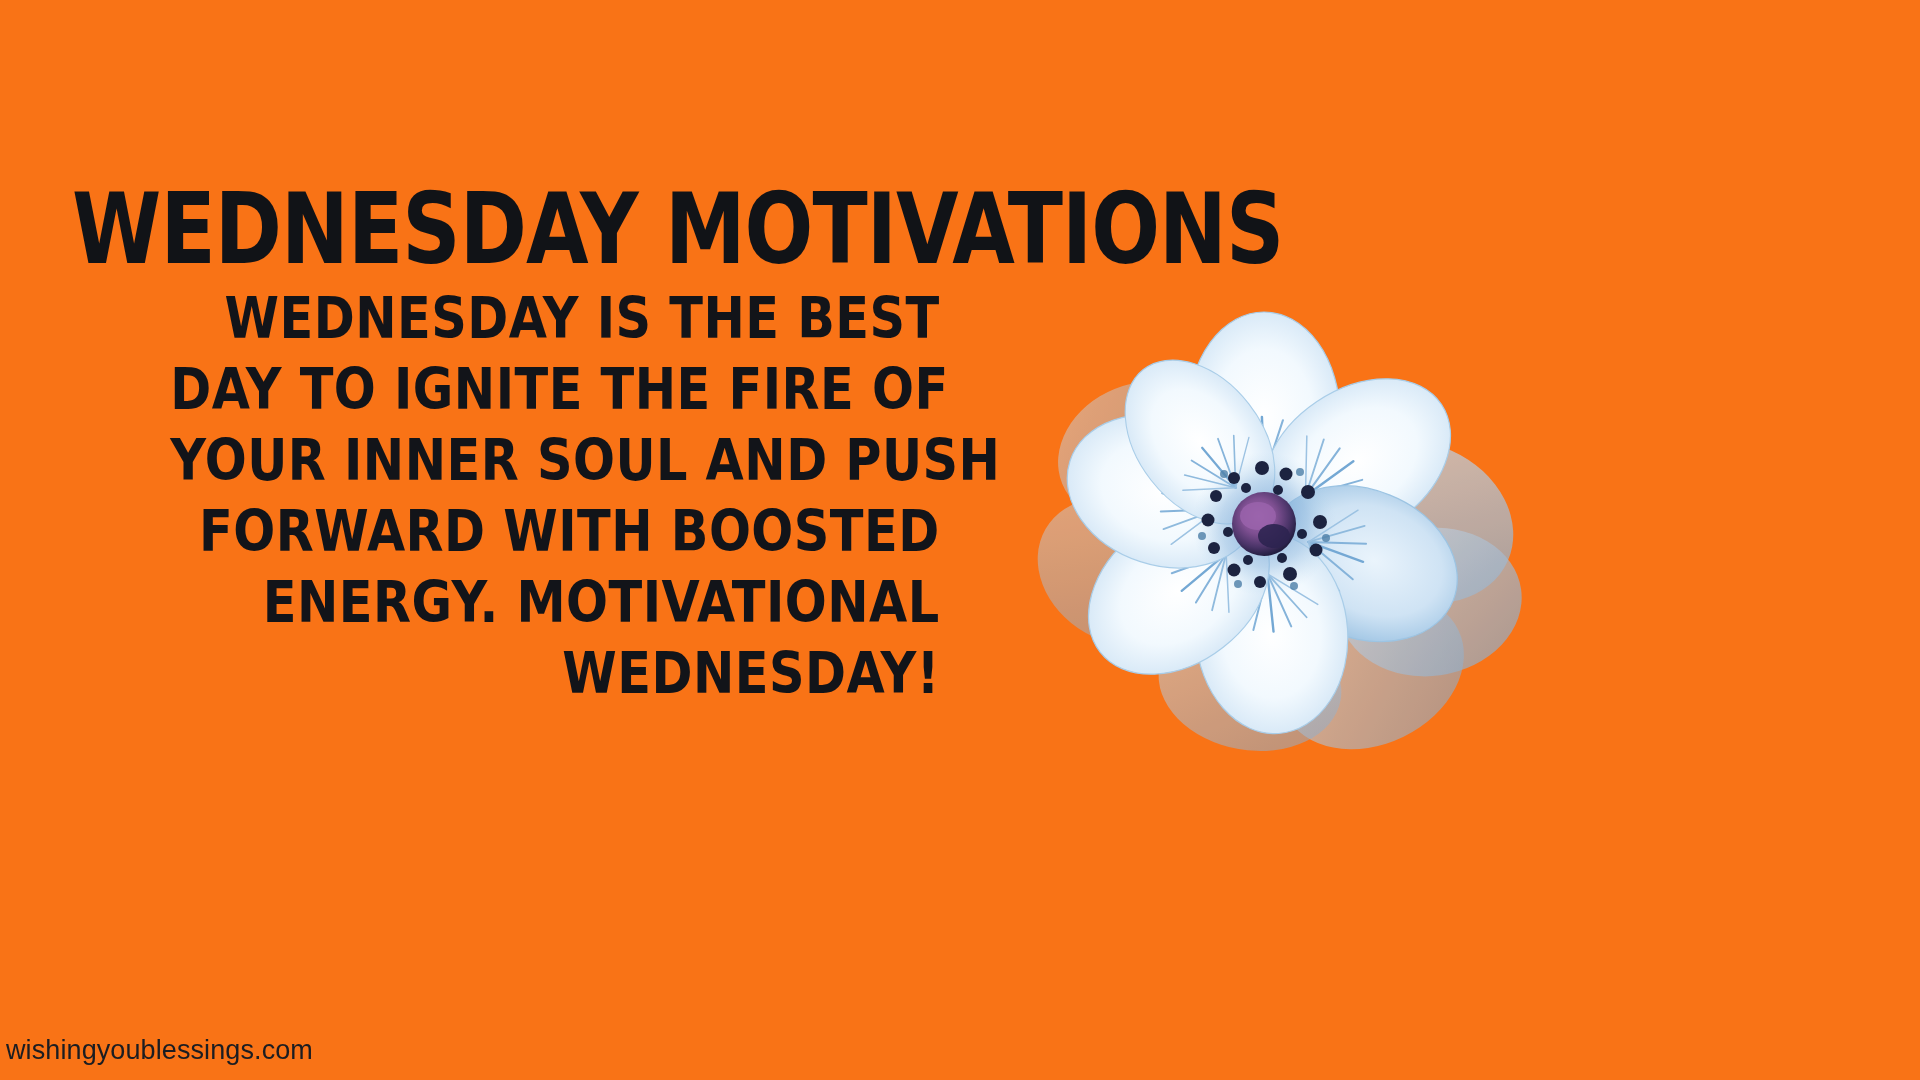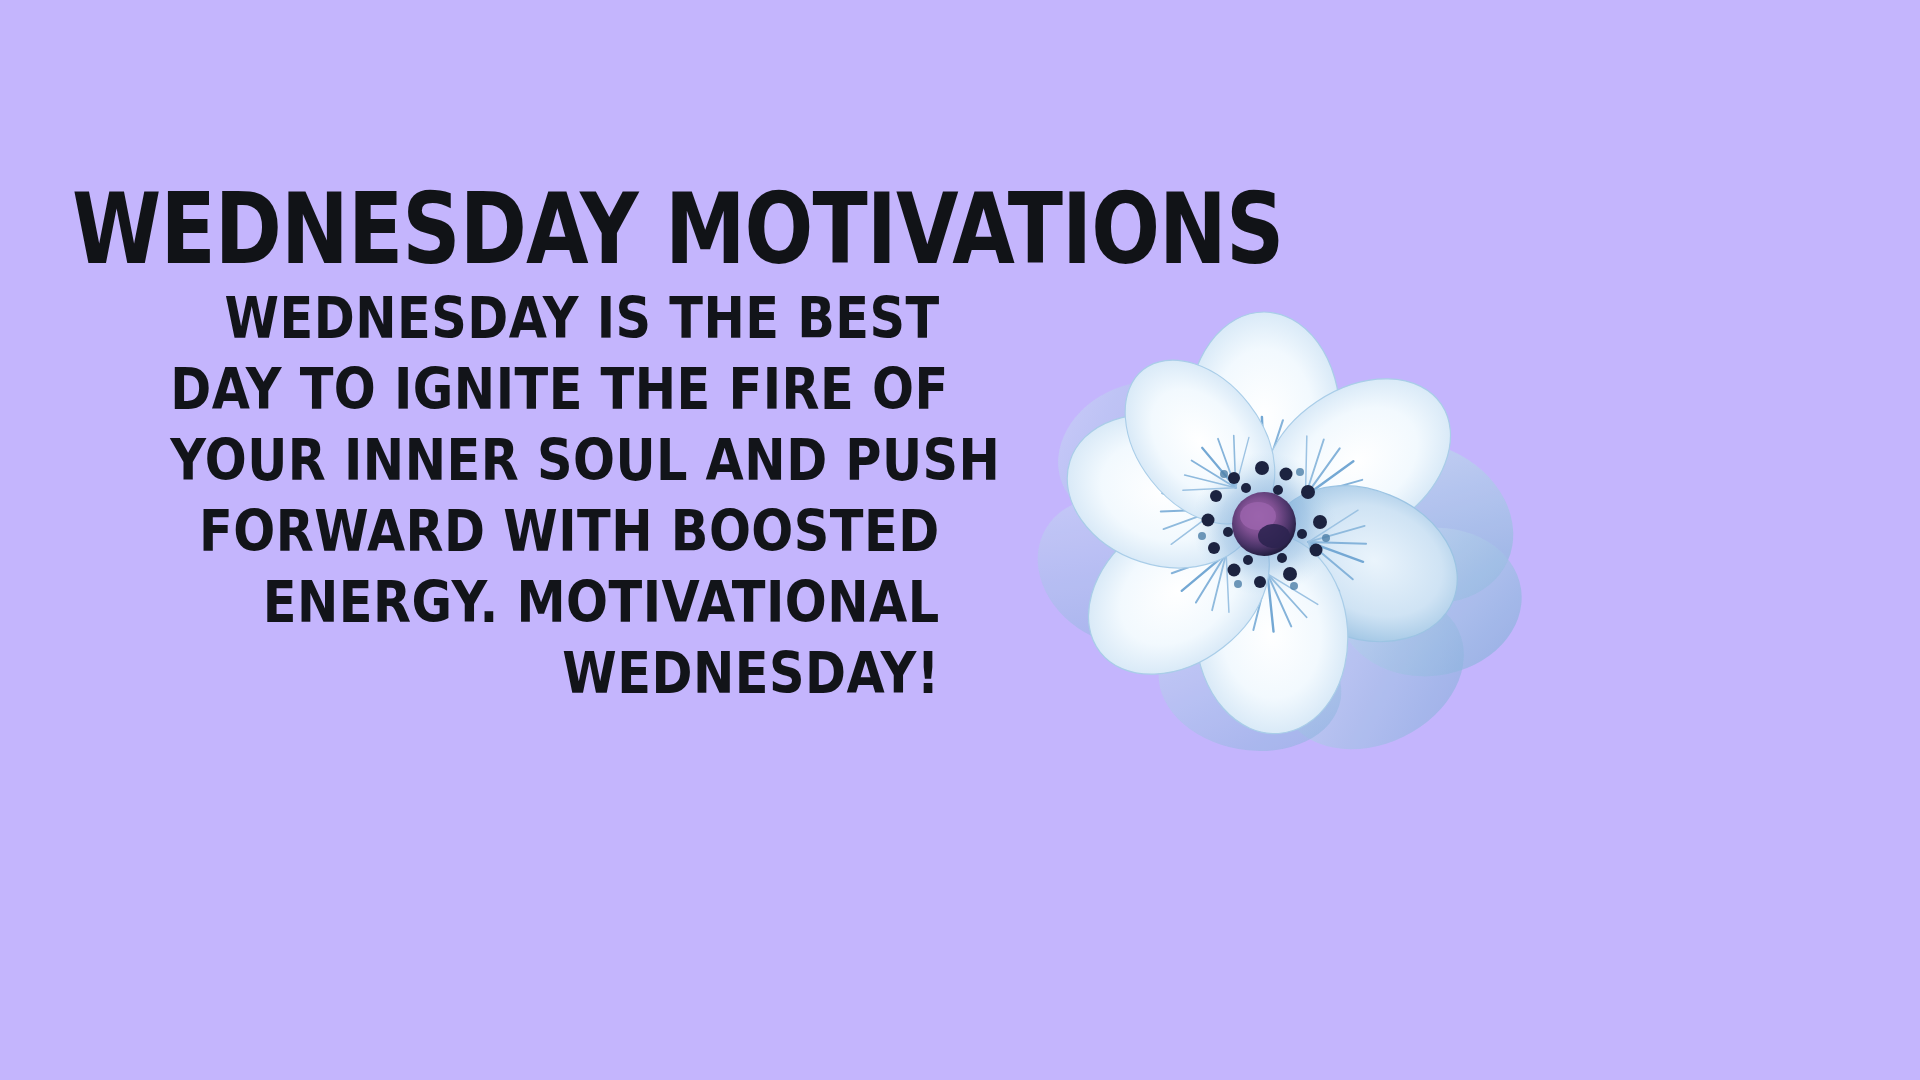--- a/index.html
+++ b/index.html
@@ -9,21 +9,21 @@
   body {
     width: 1920px;
     height: 1080px;
     overflow: hidden;
     font-family: "Liberation Sans", sans-serif;
   }
   #poster {
     position: relative;
     width: 1920px;
     height: 1080px;
-    background: #c4b5fd;
+    background: #f97316;
     overflow: hidden;
   }
 
   
   #headline {
     position: absolute;
     left: 72px;
     top: 121px;
     font-family: "DejaVu Sans", sans-serif;
     font-weight: 700;
@@ -231,14 +231,15 @@
           <circle cx="36" cy="-52" r="4"></circle>
           <circle cx="-62" cy="12" r="4"></circle>
           <circle cx="62" cy="14" r="4"></circle>
           <circle cx="-26" cy="60" r="4"></circle>
           <circle cx="30" cy="62" r="4"></circle>
         </g>
       </g>
     </svg>
   </div>
 
+  <div id="watermark">wishingyoublessings.com</div>
 
 </div>
 
 </body></html>

